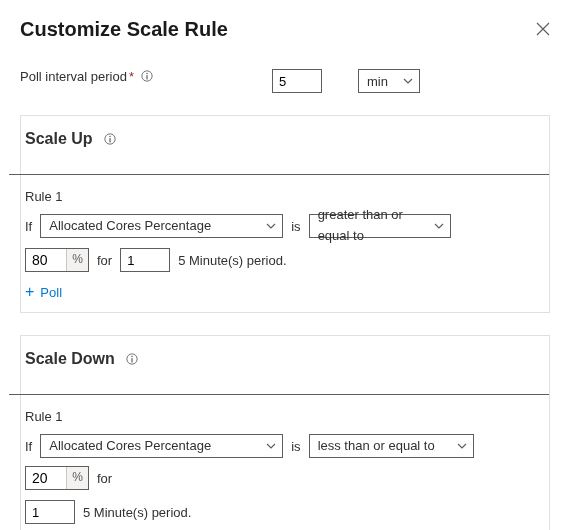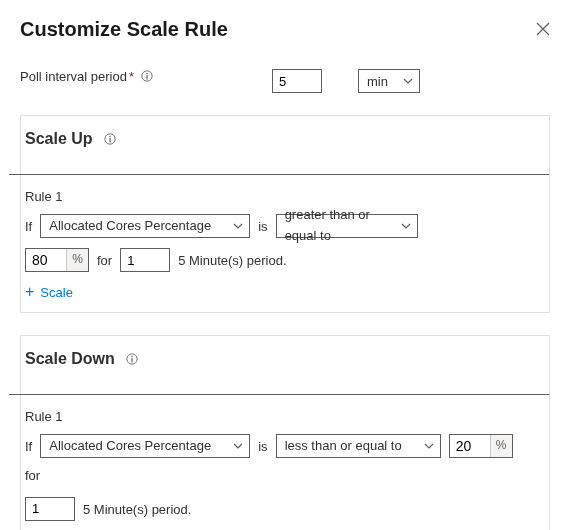--- a/index.html
+++ b/index.html
@@ -68,21 +68,21 @@
     font-size: 13px;
     cursor: pointer;
     gap: 10px;
   }
   .select .chev {
     width: 10px; height:10px;
     color:#605e5c;
     display:flex; align-items:center; justify-content:center;
   }
   .select.min { width: 62px; margin-left: 28px; }
-  .select.metric { width: 210px; }
+  .select.metric { width: 243px; }
   .select.op { width: 142px; }
   .select.op2 { width: 165px; }
   .card {
     border: 1px solid #e1dfdd;
     border-radius: 0;
     padding: 14px 16px 12px 4px;
     margin-bottom: 22px;
   }
   .card-header {
     display:flex;
@@ -222,21 +222,21 @@
       <input value="80" style="">
       <span class="unit">%</span>
     </div>
     <span class="txt">for</span>
     <input class="num-input small" value="1" style="">
     <span class="txt">5 Minute(s) period.</span>
   </div>
 
   <div class="add-rule">
     <span class="plus">+</span>
-    <span>Scale</span>
+    <span>Poll</span>
   </div>
 </div>
 
 <div class="card">
   <div class="card-header">
     <span class="card-title">Scale Down</span>
     <span class="info-icon">
       <svg viewBox="0 0 14 14" width="12" height="12">
           <circle cx="7" cy="7" r="6" stroke="currentColor" stroke-width="1" fill="none"></circle>
           <circle cx="7" cy="4" r="0.9" fill="currentColor"></circle>

